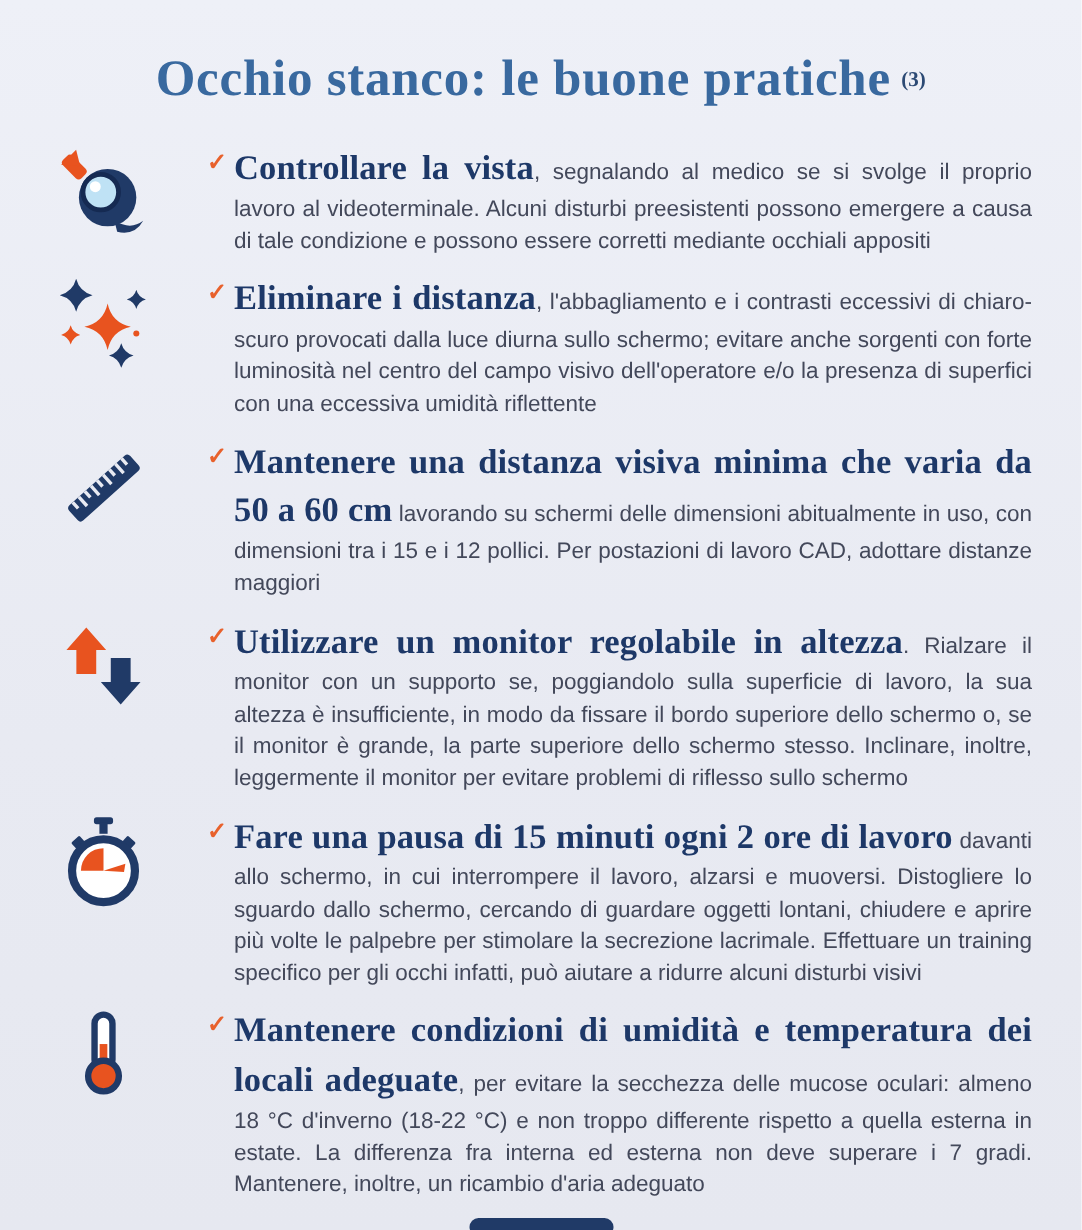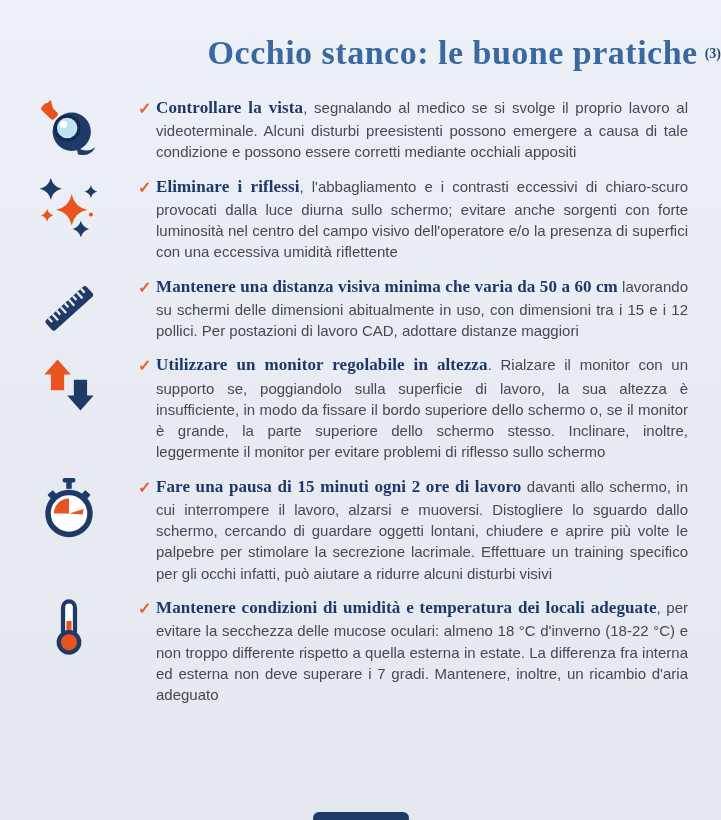--- a/index.html
+++ b/index.html
@@ -7,21 +7,21 @@
   body { font-family: "Liberation Sans", sans-serif; }
   .page {
     position: relative;
     width: 721px;
     height: 820px;
     overflow: hidden;
     background: linear-gradient(180deg, #eef0f7 0%, #e8eaf2 60%, #e6e8f0 100%);
     padding-top: 34px;
   }
   .title {
-    text-align: right;
+    text-align: center;
     font-family: "Liberation Serif", serif;
     font-weight: 600;
     font-size: 34px;
     color: #39699f;
     letter-spacing: 0.5px;
     margin-bottom: 24px;
     white-space: nowrap;
   }
   .title-note {
     font-size: 14px;
@@ -58,21 +58,21 @@
     position: absolute;
     left: 0;
     top: 2px;
     color: #e8612c;
     font-weight: 700;
     font-size: 16px;
   }
   .lead {
     font-family: "Liberation Serif", serif;
     font-weight: 700;
-    font-size: 17px;
+    font-size: 23px;
     color: #1d3868;
     letter-spacing: 0.1px;
   }
   .page-bar {
     position: absolute;
     bottom: -4px;
     left: 50%;
     transform: translateX(-50%);
     width: 96px;
     height: 12px;
@@ -108,21 +108,21 @@
       <div class="icon-col">
         <svg viewBox="0 0 68 68" width="62" height="62">
           <path d="M14 1 Q16.5 10.5 26 13 Q16.5 15.5 14 25 Q11.5 15.5 2 13 Q11.5 10.5 14 1 Z" fill="#203a67"></path>
           <path d="M58 9 Q59.5 14.5 65 16 Q59.5 17.5 58 23 Q56.5 17.5 51 16 Q56.5 14.5 58 9 Z" fill="#203a67"></path>
           <path d="M37 19 Q40 33 54 36 Q40 39 37 53 Q34 39 20 36 Q34 33 37 19 Z" fill="#e8531f"></path>
           <path d="M10 35 Q11.5 40.5 17 42 Q11.5 43.5 10 49 Q8.5 43.5 3 42 Q8.5 40.5 10 35 Z" fill="#e8531f"></path>
           <path d="M47 48 Q49 55 56 57 Q49 59 47 66 Q45 59 38 57 Q45 55 47 48 Z" fill="#203a67"></path>
           <circle cx="58" cy="41" r="2.2" fill="#e8531f"></circle>
         </svg>
       </div>
-      <div class="text-col"><span class="check">✓</span><span class="lead">Eliminare i riflessi</span><span>, l'abbagliamento e i contrasti eccessivi di chiaro-scuro provocati dalla luce diurna sullo schermo; evitare anche sorgenti con forte luminosità nel centro del campo visivo dell'operatore e/o la presenza di superfici con una eccessiva umidità riflettente</span></div>
+      <div class="text-col"><span class="check">✓</span><span class="lead">Eliminare i distanza</span><span>, l'abbagliamento e i contrasti eccessivi di chiaro-scuro provocati dalla luce diurna sullo schermo; evitare anche sorgenti con forte luminosità nel centro del campo visivo dell'operatore e/o la presenza di superfici con una eccessiva umidità riflettente</span></div>
     </div>
 
     <div class="item">
       <div class="icon-col">
         <svg viewBox="0 0 68 68" width="62" height="62">
           <g transform="rotate(-42 34 34)">
             <rect x="4" y="27" width="60" height="15" rx="3" fill="#203a67"></rect>
             <path d="M10 27 v6 M16 27 v9 M22 27 v6 M28 27 v9 M34 27 v6 M40 27 v9 M46 27 v6 M52 27 v9 M58 27 v6" stroke="#e8eaf2" stroke-width="2.5" fill="none"></path>
           </g>
         </svg>

